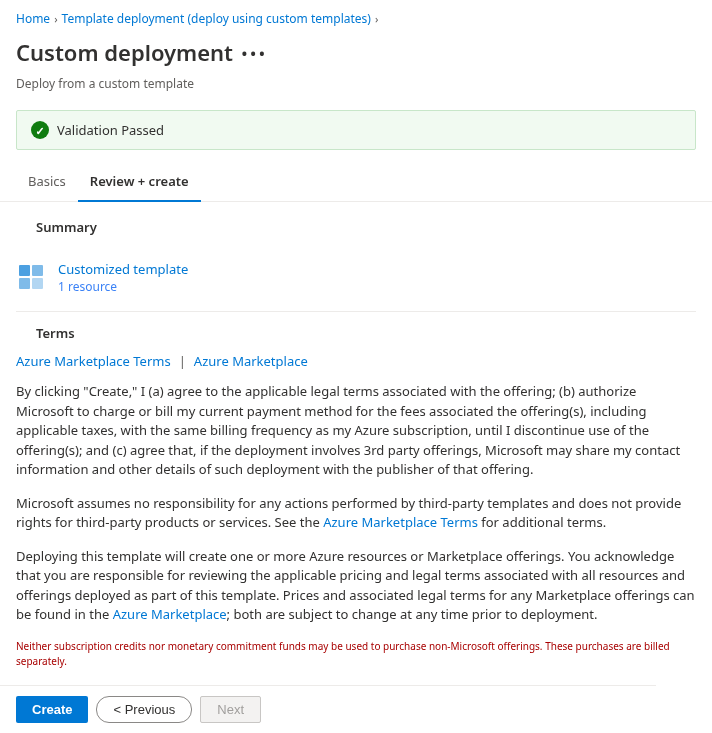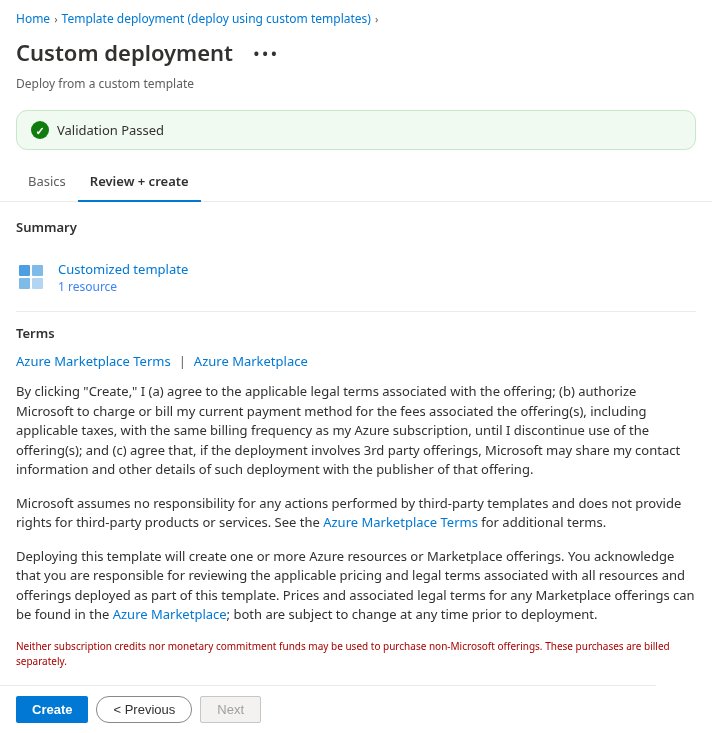--- a/index.html
+++ b/index.html
@@ -25,21 +25,21 @@
     }
     .breadcrumb-sep {
       margin: 0 4px;
       color: #605e5c;
       font-size: 11px;
     }
     .page-header {
       padding: 4px 16px 8px;
       display: flex;
       align-items: center;
-      gap: 20px;
+      gap: 8px;
     }
     .page-title {
       font-size: 22px;
       font-weight: 600;
       color: #323130;
     }
     .more-icon {
       font-size: 18px;
       color: #323130;
       cursor: pointer;
@@ -48,21 +48,21 @@
     }
     .page-subtitle {
       padding: 0 16px 10px;
       font-size: 12px;
       color: #605e5c;
     }
     .validation-banner {
       margin: 8px 16px 12px;
       background: #f1faf1;
       border: 1px solid #c8e6c9;
-      border-radius: 11px;
+      border-radius: 2px;
       padding: 10px 14px;
       display: flex;
       align-items: center;
       gap: 8px;
     }
     .validation-check {
       width: 18px;
       height: 18px;
       background: #107c10;
       border-radius: 50%;
@@ -103,20 +103,21 @@
       border-bottom: 2px solid #0078d4;
     }
     .content {
       padding: 16px 16px;
     }
     .section-label {
       font-size: 13px;
       font-weight: 600;
       color: #323130;
       margin-bottom: 10px;
+      margin-left: 20px;
     }
     .summary-item {
       display: flex;
       align-items: center;
       gap: 12px;
       margin-bottom: 16px;
       padding-left: 2px;
       margin-top: 24px;
     }
     .template-icon {

